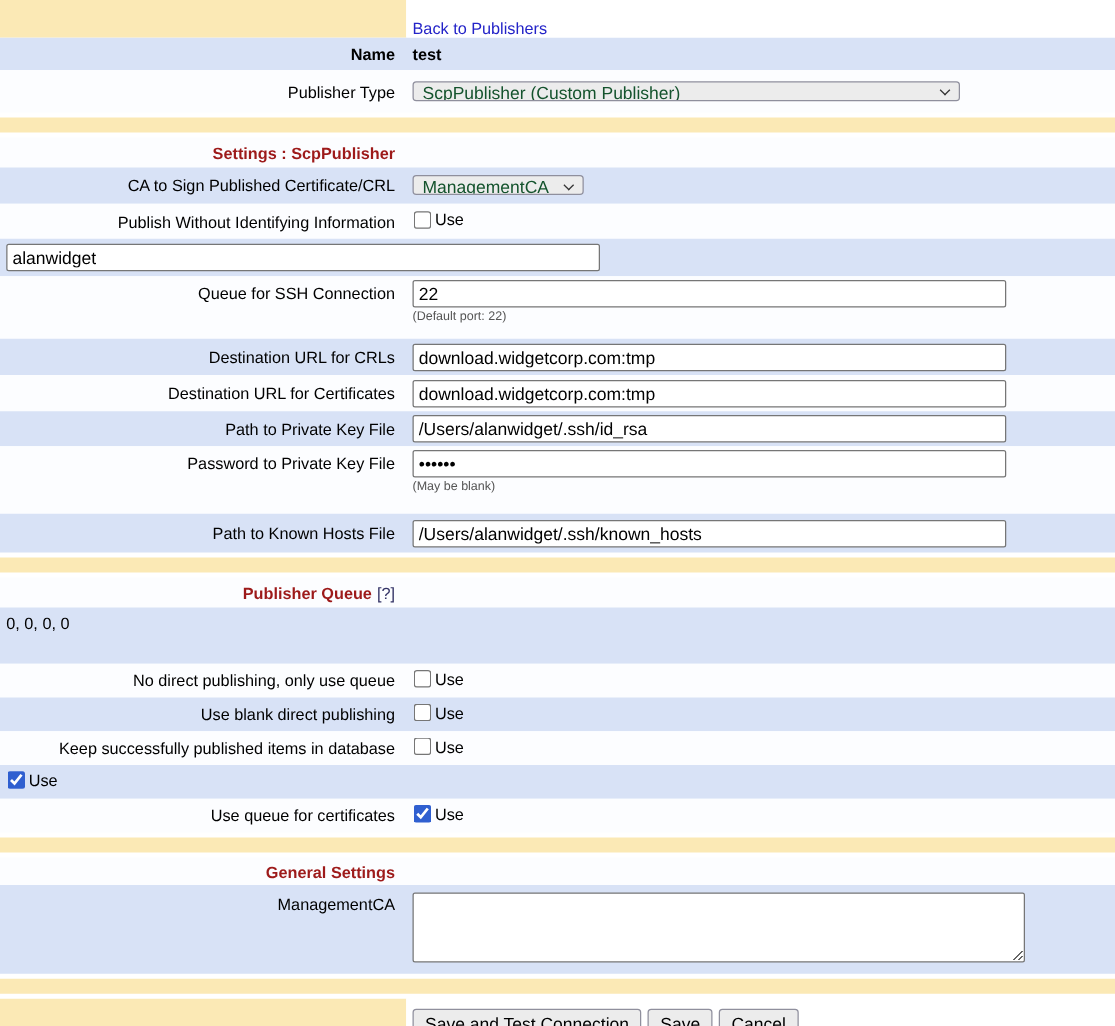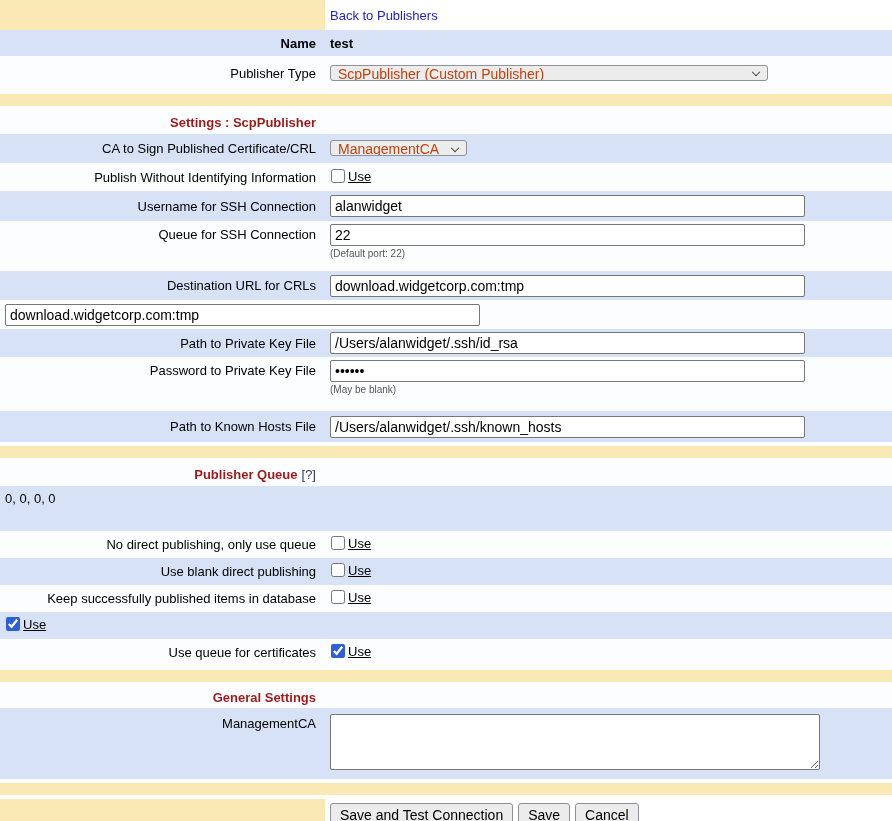--- a/index.html
+++ b/index.html
@@ -12,48 +12,48 @@
   .lc { flex:0 0 325px; width:325px; text-align:right; padding-right:9px; }
   .rc { flex:1 1 auto; padding-left:5px; }
   .col { display:flex; flex-direction:column; align-items:flex-start; }
 
   .bg-blue  { background:#d8e2f6; }
   .bg-white { background:#fcfdff; }
   .band { height:12px; background:#fbe9b5; margin:4px 0; }
 
   .row-split { align-items:stretch; }
   .row-split .lc { background:#fbe9b5; }
-  .row-split .rc { display:flex; align-items:center; background:#ffffff; }
+  .row-split .rc { display:flex; align-items:flex-end; background:#ffffff; }
 
   .rh22{min-height:22px}.rh24{min-height:24px}.rh26{min-height:26px}.rh27{min-height:27px}
   .rh28{min-height:28px}.rh29{min-height:29px}.rh30{min-height:30px}.rh31{min-height:31px}
   .rh32{min-height:32px}.rh34{min-height:34px}.rh45{min-height:45px}.rh50{min-height:50px}
   .rh54{min-height:54px}.rh68{min-height:68px}
 
   .pt3{padding-top:3px}.pt5{padding-top:5px}.pt6{padding-top:6px}.pt8{padding-top:8px}
 
   .bold { font-weight:bold; }
   .section-title { color:#9d1a1a; font-weight:bold; }
   a { color:#2323c8; text-decoration:none; }
   .help-link { color:#333366; margin-left:4px; font-weight:normal; }
 
   .txt { width:475px; height:22px; border:1px solid #767676; border-radius:2px;
          padding:1px 4px; font:14px "Liberation Sans", sans-serif; background:#fff; }
   .hint { font-size:10px; color:#555; margin-top:2px; }
 
   .selectwrap { position:relative; display:inline-block; }
   select { appearance:none; -webkit-appearance:none; background:#ececec;
            border:1px solid #8f8f9d; border-radius:3px; height:16px;
-           font:14px "Liberation Sans", sans-serif; padding:0 26px 0 7px; color:#c2410c; }
+           font:14px "Liberation Sans", sans-serif; padding:0 26px 0 7px; color:#14532d; }
   .sel-wide { width:438px; text-align:left; }
   .chev { position:absolute; right:9px; top:50%; width:6px; height:6px;
           border-right:1.6px solid #333; border-bottom:1.6px solid #333;
           transform:translateY(-65%) rotate(45deg); pointer-events:none; }
 
-  .cbwrap { display:inline-flex; cursor:default;text-decoration:underline; }
+  .cbwrap { display:inline-flex; align-items:center; cursor:default; }
   input[type=checkbox] { width:14px; height:14px; margin:0 3px 0 1px; accent-color:#2f5fd0; }
 
   textarea { width:490px; height:56px; border:1px solid #767676; border-radius:2px;
              font:13px "Liberation Sans", sans-serif; padding:2px 4px; resize:both;
              margin:6px 0; background:#fff; }
 
   .btn { font:14px "Liberation Sans", sans-serif; background:#ececec;
          border:1px solid #8f8f9d; border-radius:3px; padding:3px 9px; margin-right:5px; color:#000; }
 </style>
 </head>
@@ -110,21 +110,20 @@
     <div class="lc">Publish Without Identifying Information</div>
     <div class="rc">
       <label class="cbwrap">
         <input type="checkbox" style="">
         <span>Use</span>
       </label>
     </div>
   </div>
 
   <div class="row bg-blue rh30">
-    <div class="lc">Username for SSH Connection</div>
     <div class="rc">
       <input class="txt" type="text" value="alanwidget" style="">
     </div>
   </div>
 
   <div class="row bg-white top rh50">
     <div class="lc pt6">Queue for SSH Connection</div>
     <div class="rc col pt3">
       <input class="txt" type="text" value="22" style="">
       <div class="hint">(Default port: 22)</div>
@@ -132,20 +131,21 @@
   </div>
 
   <div class="row bg-blue rh29">
     <div class="lc">Destination URL for CRLs</div>
     <div class="rc">
       <input class="txt" type="text" value="download.widgetcorp.com:tmp" style="">
     </div>
   </div>
 
   <div class="row bg-white rh29">
+    <div class="lc">Destination URL for Certificates</div>
     <div class="rc">
       <input class="txt" type="text" value="download.widgetcorp.com:tmp" style="">
     </div>
   </div>
 
   <div class="row bg-blue rh28">
     <div class="lc">Path to Private Key File</div>
     <div class="rc">
       <input class="txt" type="text" value="/Users/alanwidget/.ssh/id_rsa" style="">
     </div>

